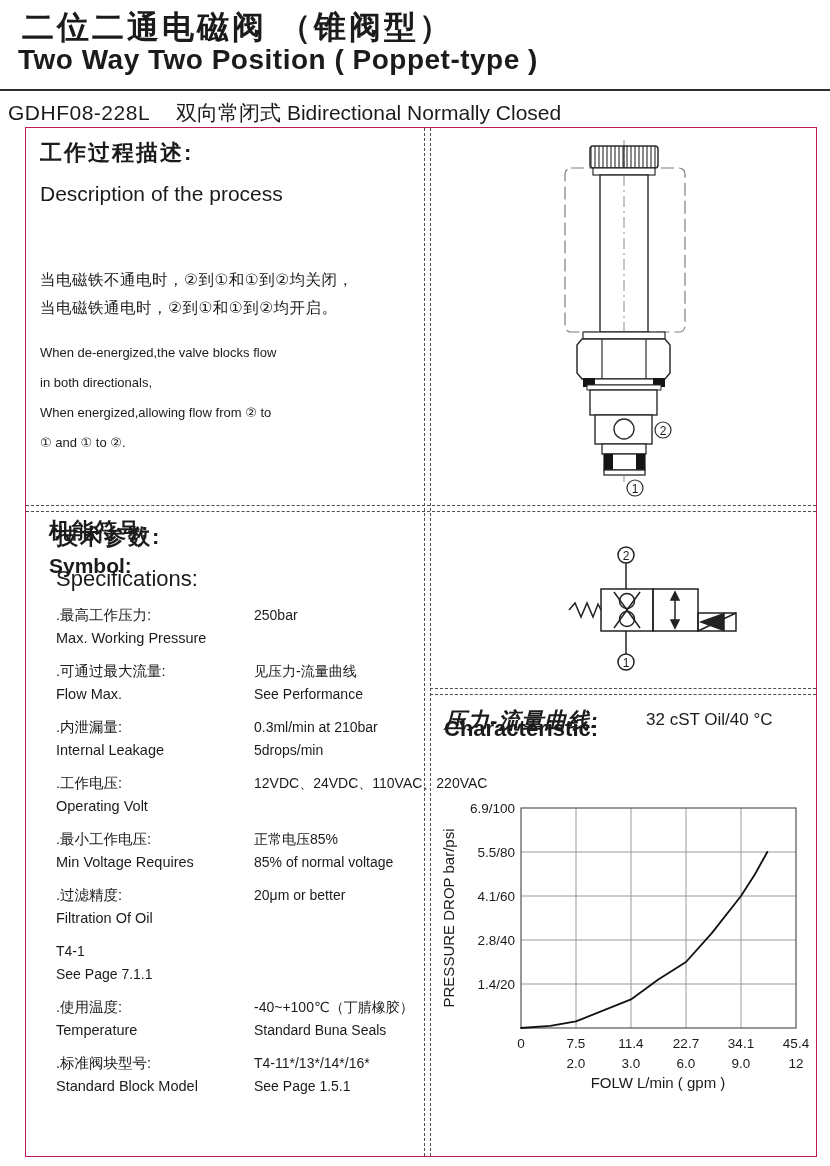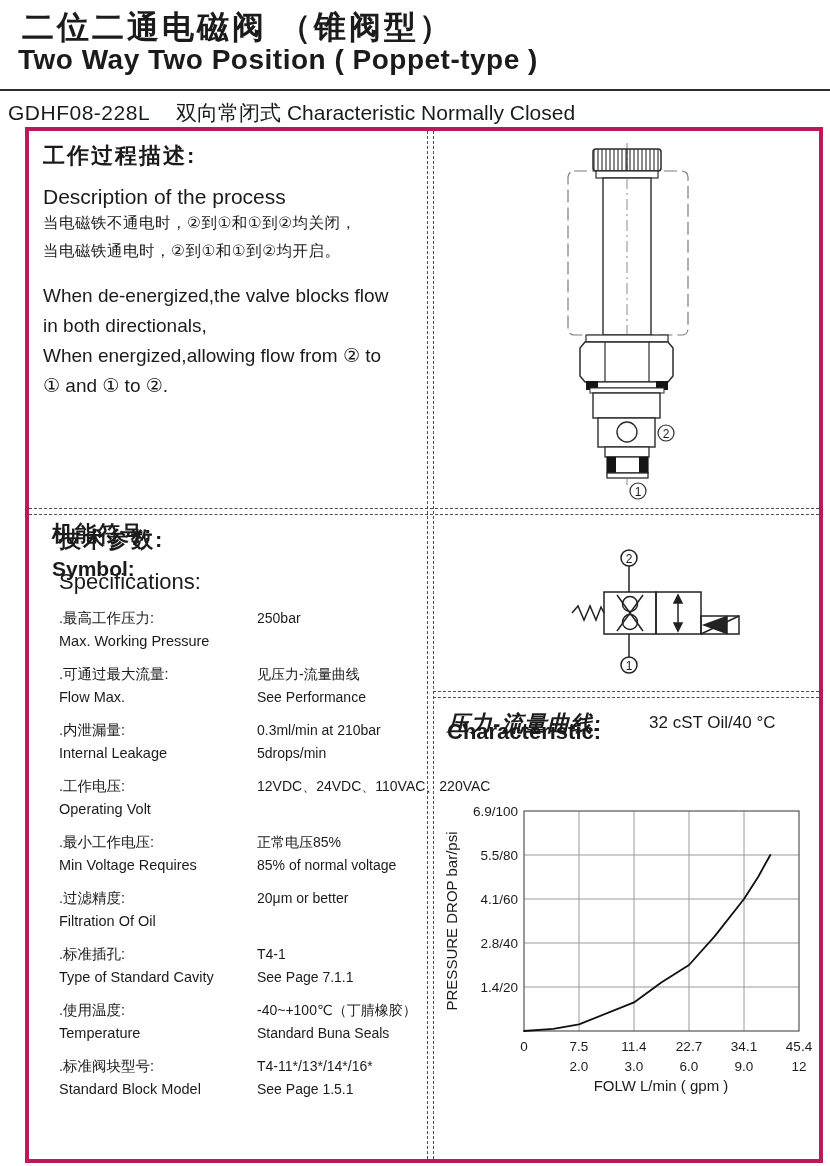--- a/index.html
+++ b/index.html
@@ -10,33 +10,33 @@
 
   
   .title-cn{left:22px;top:6px;font-size:32px;font-weight:700;letter-spacing:3px;}
   .title-en{left:18px;top:44px;font-size:28px;font-weight:700;letter-spacing:.5px;}
   .top-rule{left:0;top:89px;width:830px;height:2px;background:#2e2e2e;}
   .model-line{left:8px;top:99px;font-size:21px;}
   .model-no{font-weight:500;letter-spacing:.5px;}
   .model-desc{margin-left:26px;}
 
   
-  .content-box{left:25px;top:127px;width:790px;height:1028px;border:4px solid #be185d;}
+  .content-box{left:25px;top:127px;width:790px;height:1028px;border:1px solid #be185d;}
   .v-divider{left:398px;top:0;bottom:0;width:5px;
              border-left:1px dashed #4f4f4f;border-right:1px dashed #4f4f4f;}
   .divider-h{height:5px;border-top:1px dashed #4f4f4f;border-bottom:1px dashed #4f4f4f;}
   .div-mid{top:377px;left:0;right:0;}
   .div-right{top:560px;left:404px;right:0;}
 
   
   .desc{left:14px;top:10px;width:378px;}
   .h-cn{font-size:22px;font-weight:600;letter-spacing:2px;}
   .h-en{font-size:21px;font-weight:500;margin-top:14px;}
-  .para-cn{font-size:15.5px;line-height:28px;letter-spacing:.5px;}
-  .para-en{margin-top:16px;font-size:19px;line-height:30px;}
+  .para-cn{margin-top:60px;font-size:15.5px;line-height:28px;letter-spacing:.5px;}
+  .para-en{margin-top:16px;font-size:13px;line-height:30px;}
 
   
   .specs{left:30px;top:394px;width:382px;}
   .spec-rows{margin-top:12px;}
   .spec-row{display:flex;margin-bottom:10px;}
   .spec-labels{width:198px;flex:none;}
   .spec-values{flex:1;}
   .spec-line{height:23px;font-size:14.5px;line-height:23px;white-space:nowrap;}
   .spec-values .spec-line{font-size:14px;}
 
@@ -47,21 +47,21 @@
   .h-en2{font-size:21px;font-weight:700;margin-top:8px;}
   svg text{font-family:"Liberation Sans","DejaVu Sans",sans-serif;fill:#1b1b1b;}
 </style>
 </head>
 <body>
 
 <div class="abs title-cn">二位二通电磁阀 （锥阀型）</div>
 <div class="abs title-en">Two Way Two Position ( Poppet-type )</div>
 <div class="abs top-rule"></div>
 <div class="abs model-line">
-  <span class="model-no">GDHF08-228L</span><span class="model-desc">双向常闭式 Characteristic Normally Closed</span>
+  <span class="model-no">GDHF08-228L</span><span class="model-desc">双向常闭式 Bidirectional Normally Closed</span>
 </div>
 
 <div class="abs content-box">
   <div class="abs v-divider"></div>
   <div class="abs divider-h div-mid"></div>
   <div class="abs divider-h div-right"></div>
 
   <div class="abs desc">
     <div class="h-cn">工作过程描述:</div>
     <div class="h-en">Description of the process</div>
@@ -184,24 +184,20 @@
           <div class="spec-labels">
             <div class="spec-line">.过滤精度:</div>
             <div class="spec-line">Filtration Of Oil</div>
           </div>
           <div class="spec-values">
             <div class="spec-line">20μm or better</div>
             <div class="spec-line"></div>
           </div>
         </div>
         <div class="spec-row">
-          <div class="spec-labels">
-            <div class="spec-line">.标准插孔:</div>
-            <div class="spec-line">Type of Standard Cavity</div>
-          </div>
           <div class="spec-values">
             <div class="spec-line">T4-1</div>
             <div class="spec-line">See Page 7.1.1</div>
           </div>
         </div>
         <div class="spec-row">
           <div class="spec-labels">
             <div class="spec-line">.使用温度:</div>
             <div class="spec-line">Temperature</div>
           </div>

